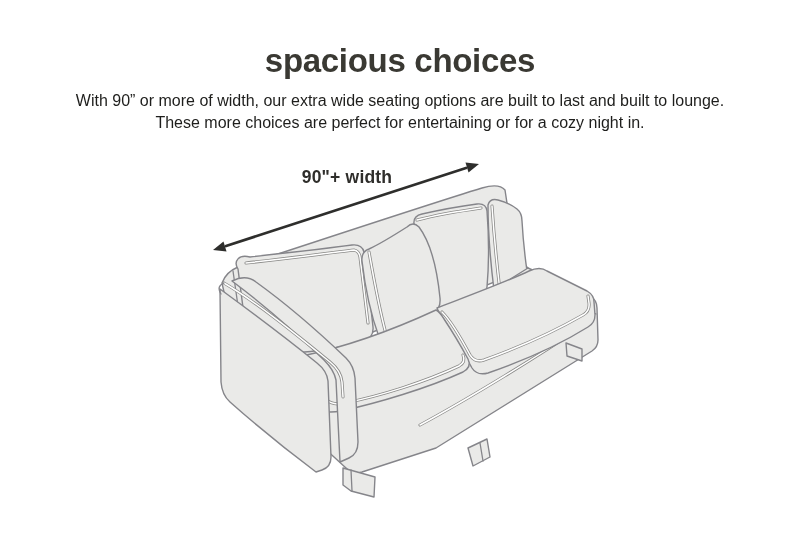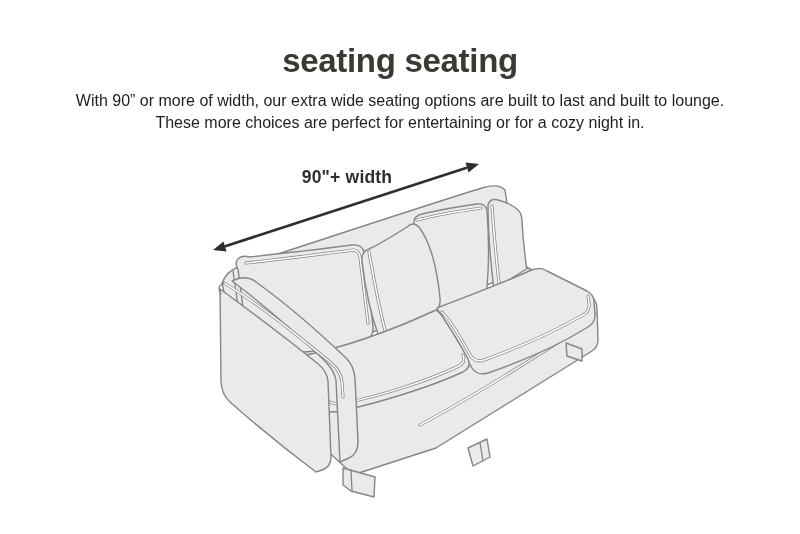--- a/index.html
+++ b/index.html
@@ -27,21 +27,21 @@
   .pipe-o{fill:none;stroke:#8a8a88;stroke-width:3.1;stroke-linecap:round;}
   .pipe-i{fill:none;stroke:#ffffff;stroke-width:1.5;stroke-linecap:round;}
   .arrow-ln{stroke:#2e2e2c;stroke-width:2.7;stroke-linecap:round;}
   .arrow-hd{fill:#2e2e2c;stroke:none;}
 </style>
 </head>
 <body>
 
 <div id="canvas">
 
-  <div class="title">seating seating</div>
+  <div class="title">spacious choices</div>
   <div class="desc line1">With 90” or more of width, our extra wide seating options are built to last and built to lounge.</div>
   <div class="desc line2">These more choices are perfect for entertaining or for a cozy night in.</div>
 
   <svg width="800" height="534" viewBox="0 0 800 534" aria-hidden="true">
 
     <g>
       <line class="arrow-ln" x1="226" y1="246" x2="466" y2="168"></line>
       <polygon class="arrow-hd" points="213,250 226.5,251.5 223.5,241.5"></polygon>
       <polygon class="arrow-hd" points="479,164 465.5,162.5 468.5,172.5"></polygon>
     </g>

